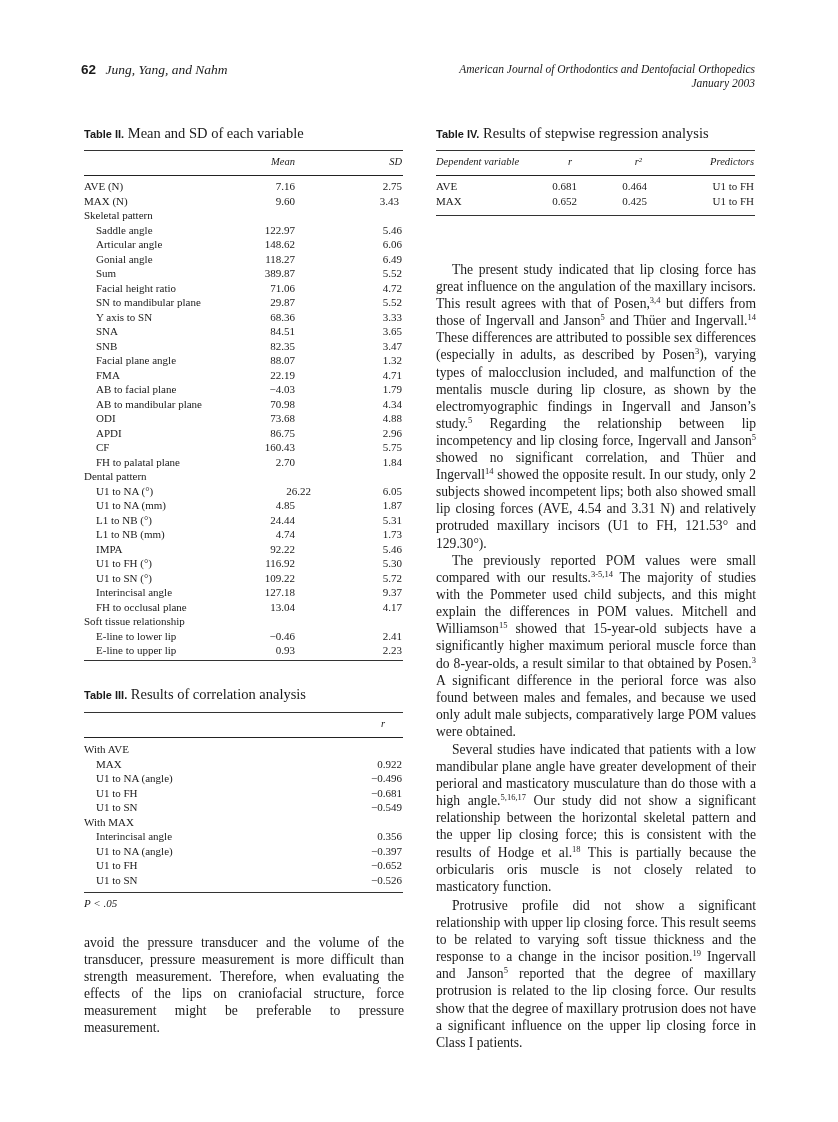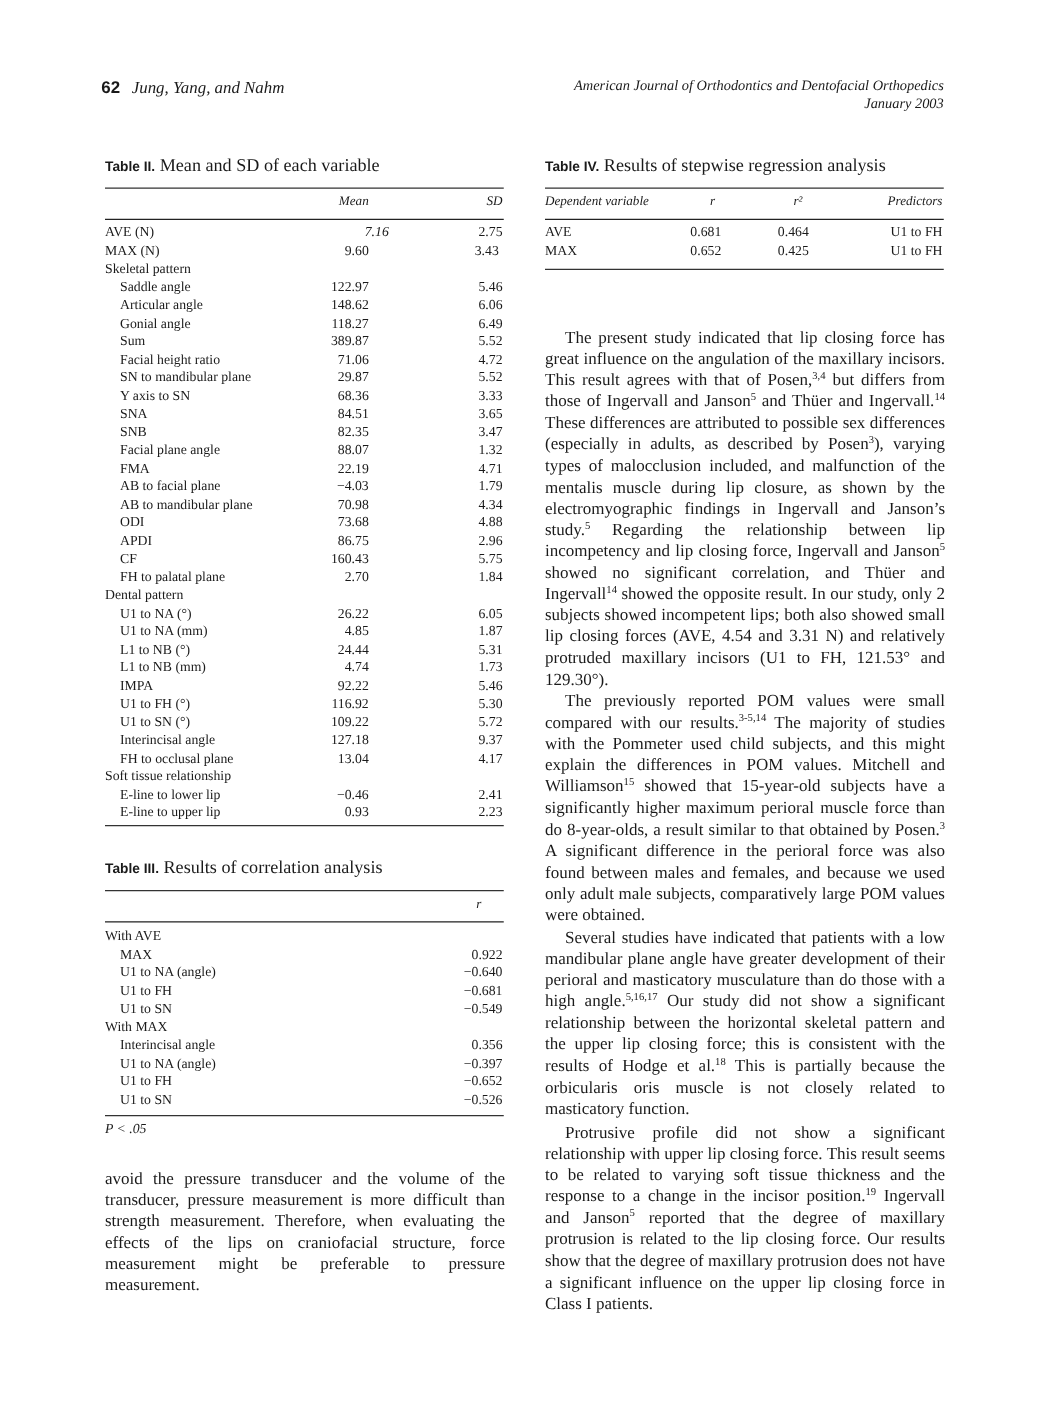--- a/index.html
+++ b/index.html
@@ -50,21 +50,21 @@
 <div class="tbl" style="left:84px; width:319px; top:156px; height:14px;">
   <div class="row" style="top:0;">
     <span class="c1 hdrcell" style="right:108px;">Mean</span>
     <span class="c2 hdrcell" style="right:1px;">SD</span>
   </div>
 </div>
 <div class="rule thick" style="left:84px; width:319px; top:175px;"></div>
 <div class="tbl" id="t2body" style="left:84px; width:319px; top:180px; height:480px;">
     <div class="row" style="top: 0px;">
       <span class="lab">AVE (N)</span>
-      <span class="c1" style="right:92px;font-style:italic;">7.16</span>
+      <span class="c1" style="right:108px;">7.16</span>
       <span class="c2" style="right:1px;">2.75</span>
     </div>
     <div class="row" style="top: 14.5px;">
       <span class="lab">MAX (N)</span>
       <span class="c1" style="right:108px;">9.60</span>
       <span class="c2" style="right:4px;">3.43</span>
     </div>
     <div class="row" style="top: 29px;">
       <span class="lab">Skeletal pattern</span>
       <span class="c1" style="right:108px;"></span>
@@ -155,21 +155,21 @@
       <span class="c1" style="right:108px;">2.70</span>
       <span class="c2" style="right:1px;">1.84</span>
     </div>
     <div class="row" style="top: 290px;">
       <span class="lab">Dental pattern</span>
       <span class="c1" style="right:108px;"></span>
       <span class="c2" style="right:1px;"></span>
     </div>
     <div class="row" style="top: 304.5px;">
       <span class="lab ind">U1 to NA (°)</span>
-      <span class="c1" style="right:108px;">26.22</span>
+      <span class="c1" style="right:92px;">26.22</span>
       <span class="c2" style="right:1px;">6.05</span>
     </div>
     <div class="row" style="top: 319px;">
       <span class="lab ind">U1 to NA (mm)</span>
       <span class="c1" style="right:108px;">4.85</span>
       <span class="c2" style="right:1px;">1.87</span>
     </div>
     <div class="row" style="top: 333.5px;">
       <span class="lab ind">L1 to NB (°)</span>
       <span class="c1" style="right:108px;">24.44</span>
@@ -238,21 +238,21 @@
     <div class="row" style="top: 0px;">
       <span class="lab">With AVE</span>
       <span class="c1" style="right:1px;"></span>
     </div>
     <div class="row" style="top: 14.5px;">
       <span class="lab ind">MAX</span>
       <span class="c1" style="right:1px;">0.922</span>
     </div>
     <div class="row" style="top: 29px;">
       <span class="lab ind">U1 to NA (angle)</span>
-      <span class="c1" style="right:1px;">−0.640</span>
+      <span class="c1" style="right:1px;">−0.496</span>
     </div>
     <div class="row" style="top: 43.5px;">
       <span class="lab ind">U1 to FH</span>
       <span class="c1" style="right:1px;">−0.681</span>
     </div>
     <div class="row" style="top: 58px;">
       <span class="lab ind">U1 to SN</span>
       <span class="c1" style="right:1px;">−0.549</span>
     </div>
     <div class="row" style="top: 72.5px;">

